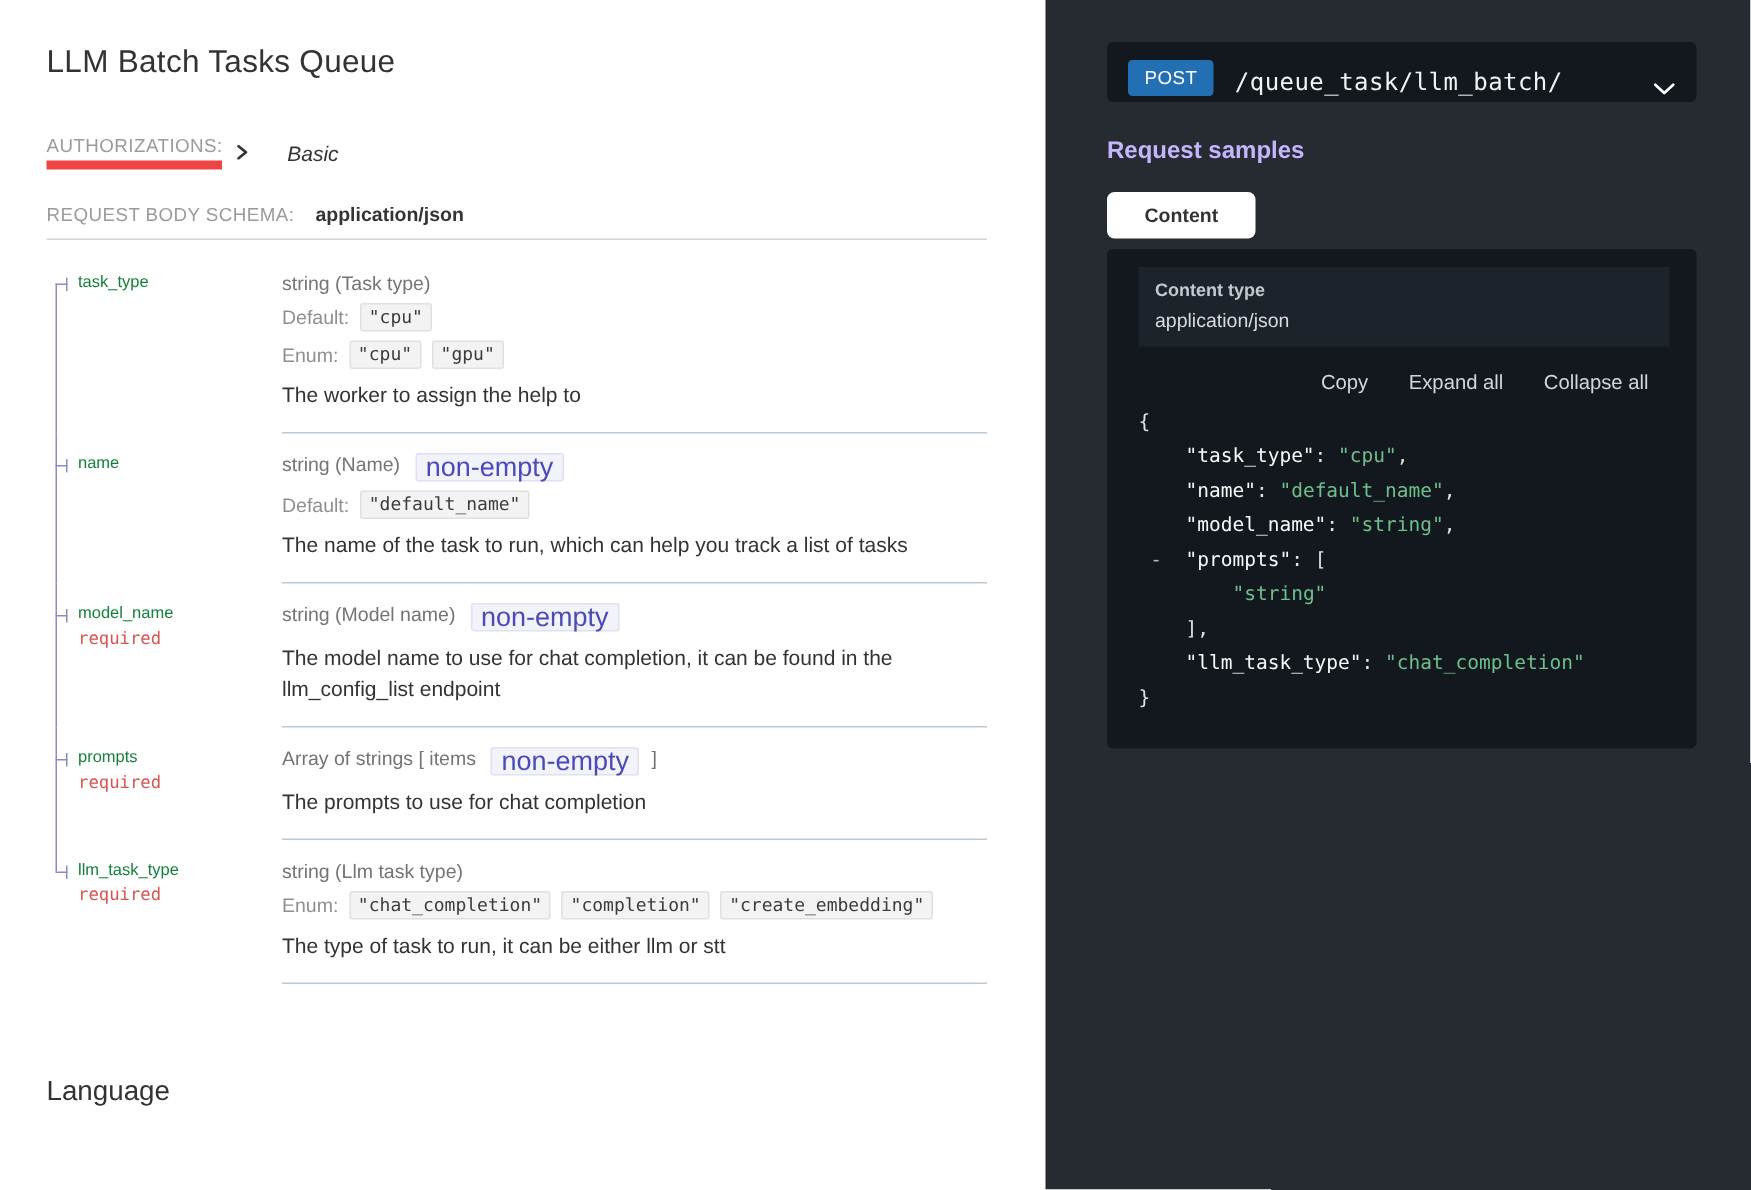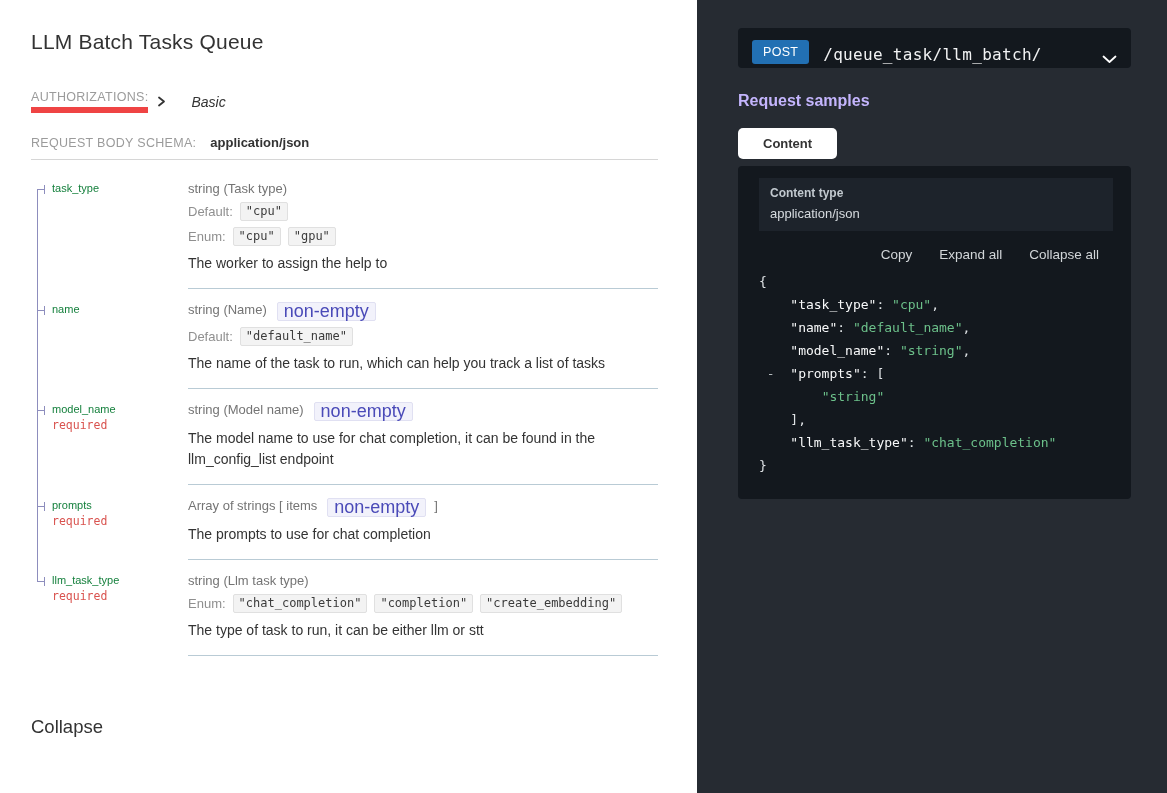--- a/index.html
+++ b/index.html
@@ -184,21 +184,21 @@
               <span class="kv-label">Enum:</span>
               <code class="chip">"chat_completion"</code>
               <code class="chip">"completion"</code>
               <code class="chip">"create_embedding"</code>
             </div>
             <div class="fdesc">The type of task to run, it can be either llm or stt</div>
           </div>
         </div>
       </div>
 
-    <h2 class="responses">Collapse</h2>
+    <h2 class="responses">Language</h2>
 
   </div>
 
   <div class="right-panel">
     <div class="post-bar">
       <span class="method-badge">POST</span>
       <span class="path">/queue_task/llm_batch/</span>
       <span class="chev-down">
         <svg width="15" height="9" viewBox="0 0 15 9">
             <path d="M1.5 1.5 L7.5 7 L13.5 1.5" stroke="#fff" stroke-width="1.8" fill="none" stroke-linecap="round" stroke-linejoin="round"></path>

